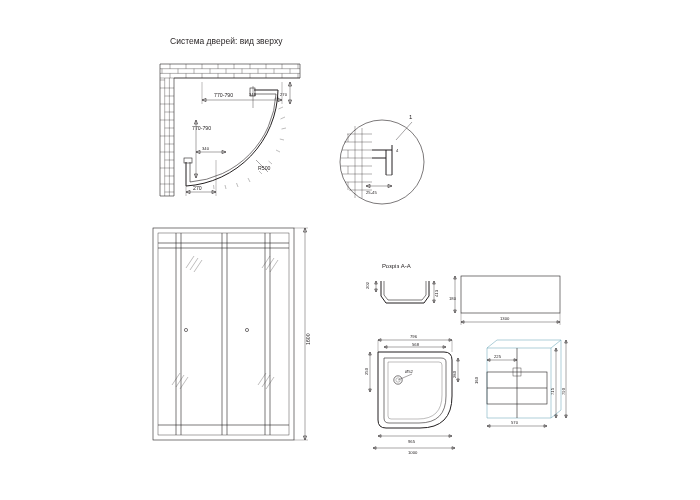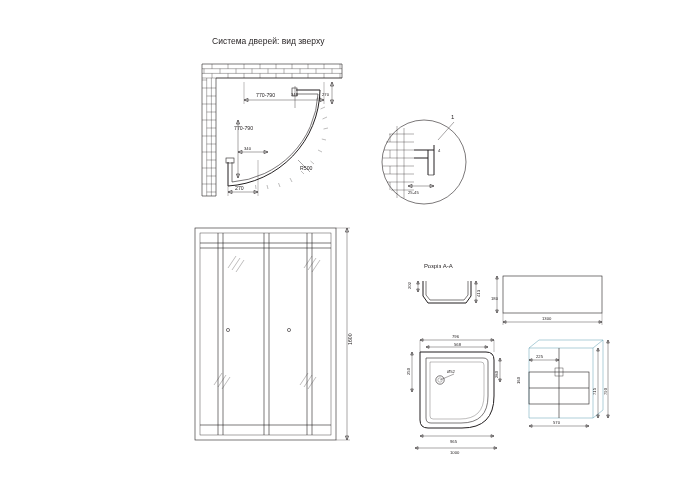--- a/index.html
+++ b/index.html
@@ -13,21 +13,20 @@
     position: relative;
     font-family: "Liberation Sans", sans-serif;
     color: #231f20;
     overflow: hidden;
   }
   #stage {
     position: absolute;
     left: 0; top: 0;
     width: 636px;
     height: 500px;
-    margin-left: 42px;
   }
   svg { display: block; }
   text {
     font-family: "Liberation Sans", sans-serif;
     fill: #231f20;
   }
   .ttl { font-size: 8.5px; }
   .dim { font-size: 5.2px; }
   .dimsm { font-size: 4.2px; }
   .lbl { font-size: 6px; }

